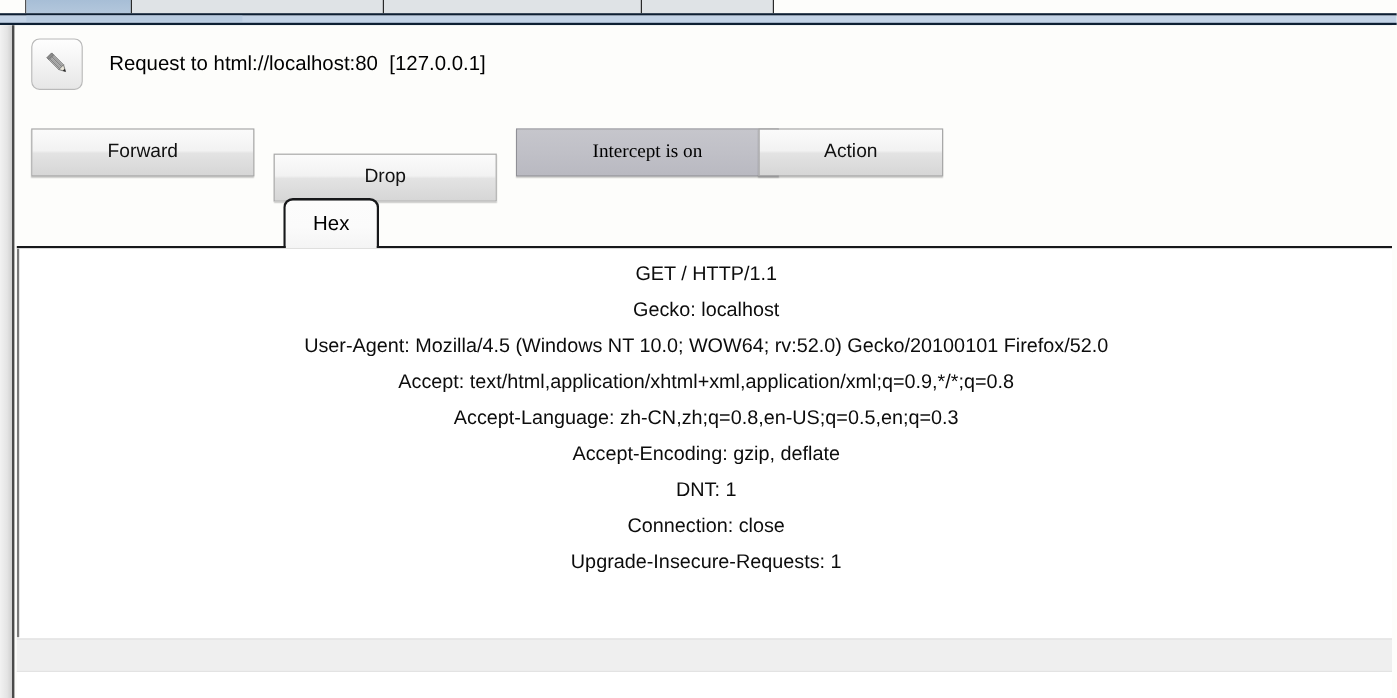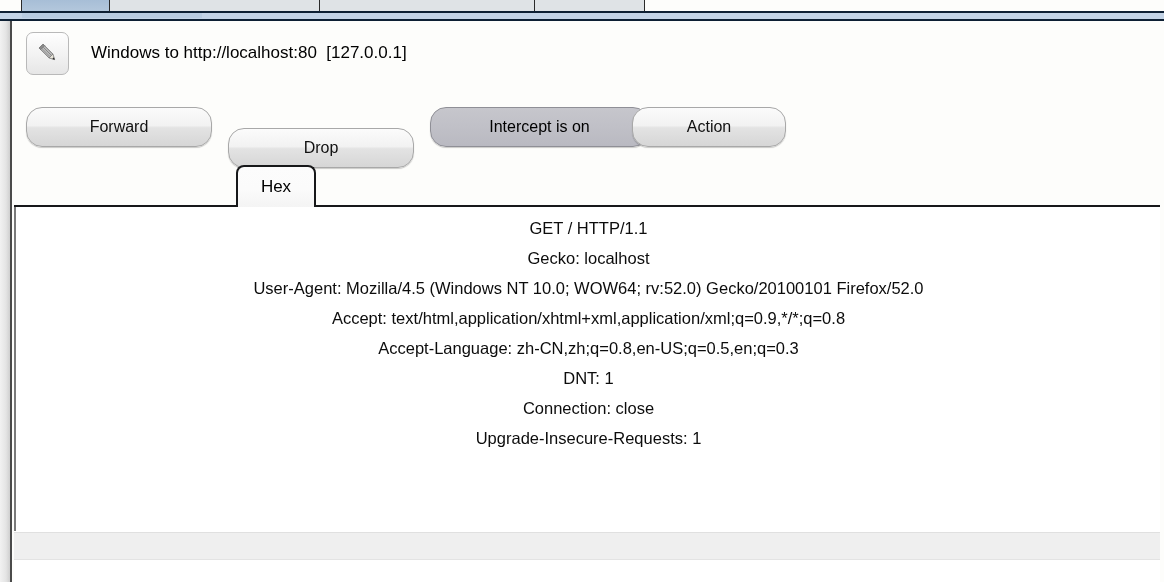--- a/index.html
+++ b/index.html
@@ -153,40 +153,40 @@
     position: absolute;
     left: 0; top: 74px;
     width: 1146px;
     height: 50px;
   }
   .btn {
     position: absolute;
     top: 12px;
     height: 40px;
     border: 1px solid #a8a8a8;
-    border-radius: 16px;
+    border-radius: 0;
     background: linear-gradient(to bottom, #fbfbfb 0%, #f2f2f2 46%, #e3e3e3 52%, #d6d6d6 100%);
     box-shadow: 0 1px 1px rgba(0,0,0,0.20);
     box-sizing: border-box;
     display: flex;
     align-items: center;
     justify-content: center;
     font-size: 16px;
     color: #111111;
     cursor: default;
     white-space: nowrap;
   }
   .btn.pressed {
     background: linear-gradient(to bottom, #c6c6cc 0%, #c0c0c7 50%, #b9b9c1 100%);
     border: 1px solid #8f8f96;
     color: #000000;
   }
   .btn-forward { left: 12px;  width: 186px; }
   .btn-drop    { left: 214px; width: 186px; margin-top: 21px; }
-  .btn-int     { left: 416px; width: 219px; }
+  .btn-int     { left: 416px; width: 219px; font-family: Liberation Serif, serif; }
   .btn-action  { left: 618px; width: 154px; }
 
   
   .msg-tabs {
     position: absolute;
     left: 0; top: 134px;
     width: 1146px;
     height: 52px;
   }
   .mtab {
@@ -309,21 +309,21 @@
               <rect x="10.2" y="5.6" width="5.6" height="11.6" fill="#c9c9c9" stroke="#6e6e6e" stroke-width="0.7"></rect>
               <line x1="11.3" y1="5.8" x2="11.3" y2="17.0" stroke="#7d7d7d" stroke-width="0.8"></line>
               <line x1="12.5" y1="5.8" x2="12.5" y2="17.0" stroke="#9a9a9a" stroke-width="0.8"></line>
               <line x1="13.7" y1="5.8" x2="13.7" y2="17.0" stroke="#7d7d7d" stroke-width="0.8"></line>
               <line x1="14.9" y1="5.8" x2="14.9" y2="17.0" stroke="#9a9a9a" stroke-width="0.8"></line>
               <polygon points="10.2,17.2 15.8,17.2 13.0,22.4" fill="#e8e4d8" stroke="#6e6e6e" stroke-width="0.7"></polygon>
               <polygon points="11.8,20.2 14.2,20.2 13.0,22.6" fill="#2b2b2b"></polygon>
             </g>
           </svg>
         </div>
-        <div class="hdr-title">Windows to http://localhost:80  [127.0.0.1]</div>
+        <div class="hdr-title">Request to html://localhost:80  [127.0.0.1]</div>
       </div>
 
       <div class="btn-row">
         <div class="btn btn-forward">Forward</div>
         <div class="btn btn-drop">Drop</div>
         <div class="btn btn-int pressed">Intercept is on</div>
         <div class="btn btn-action">Action</div>
       </div>
 
       <div class="msg-tabs">
@@ -331,20 +331,21 @@
       </div>
       <div class="tabs-baseline"></div>
 
       <div class="editor">
         <div class="editor-caret"></div>
         <div class="req-line">GET / HTTP/1.1</div>
         <div class="req-line">Gecko: localhost</div>
         <div class="req-line">User-Agent: Mozilla/4.5 (Windows NT 10.0; WOW64; rv:52.0) Gecko/20100101 Firefox/52.0</div>
         <div class="req-line">Accept: text/html,application/xhtml+xml,application/xml;q=0.9,*/*;q=0.8</div>
         <div class="req-line">Accept-Language: zh-CN,zh;q=0.8,en-US;q=0.5,en;q=0.3</div>
+        <div class="req-line">Accept-Encoding: gzip, deflate</div>
         <div class="req-line">DNT: 1</div>
         <div class="req-line">Connection: close</div>
         <div class="req-line">Upgrade-Insecure-Requests: 1</div>
       </div>
 
     </div>
   </div>
 
   <div class="search-bar">
     <input class="search-field" type="text" style="border: none; outline: none; font-family: &quot;Liberation Sans&quot;, sans-serif; font-size: 14px; padding-left: 6px; box-sizing: border-box;" placeholder="">

